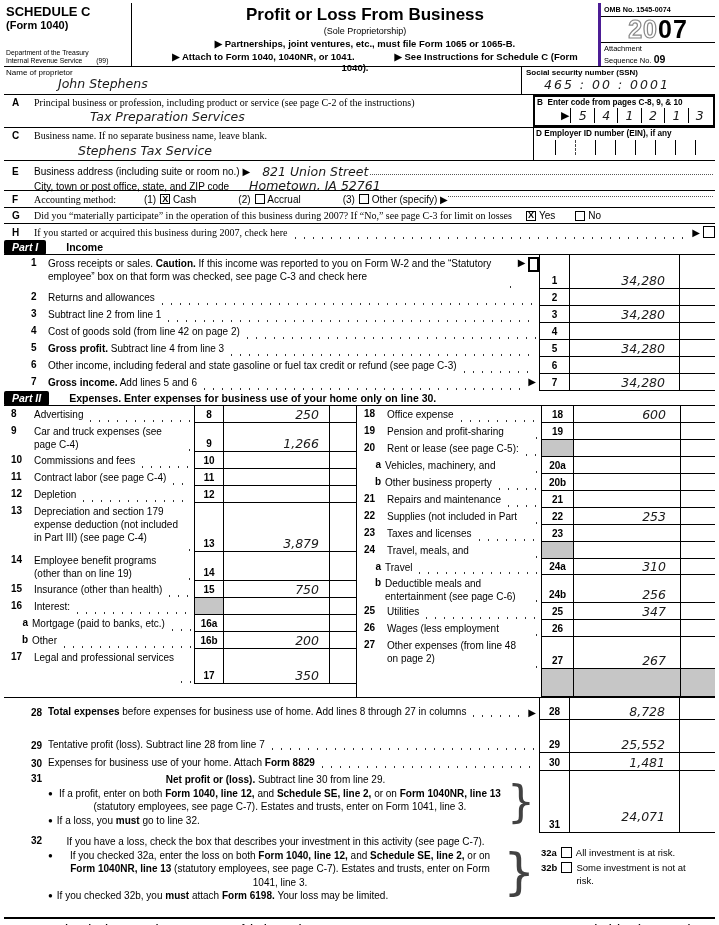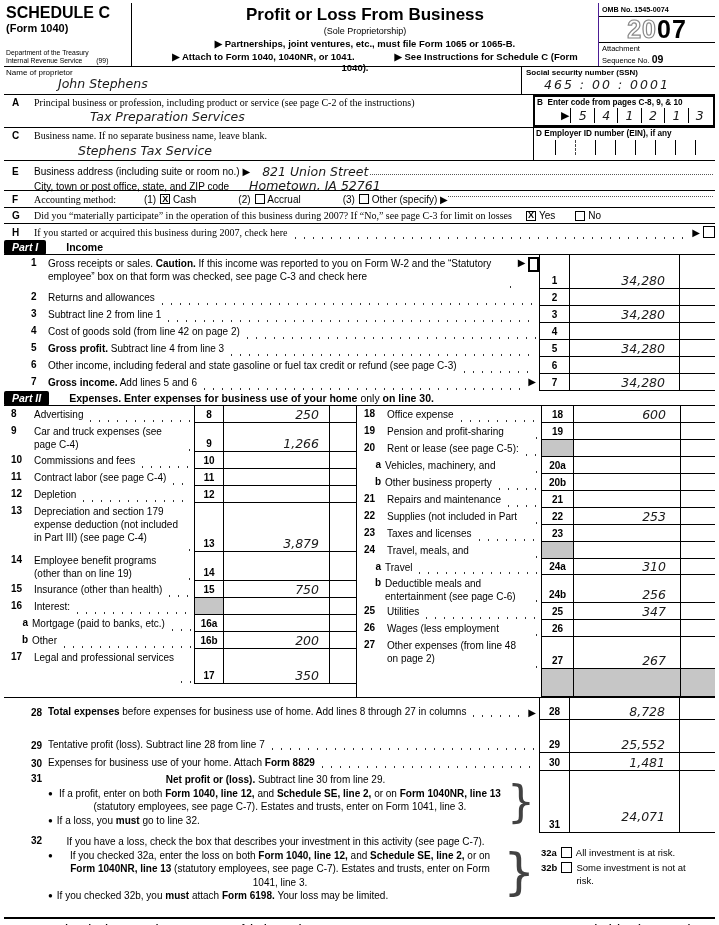--- a/index.html
+++ b/index.html
@@ -2,30 +2,30 @@
 <html><head>
 <meta charset="utf-8">
 <style>
   * { box-sizing: border-box; margin: 0; padding: 0; }
   body { background: #fff; font-family: "Liberation Sans", sans-serif; color: #000; }
   .page { width: 719px; height: 925px; padding: 3px 4px 0 4px; position: relative; font-size: 10px; }
 
   
   .hdr { display: flex; border-bottom: 1px solid #000; height: 64px; }
   .hdr-left { width: 128px; border-right: 1px solid #000; padding: 2px 2px 1px 2px; display: flex; flex-direction: column; }
-  .sched { font-size: 16px; font-weight: bold; line-height: 1.05; }
+  .sched { font-size: 13px; font-weight: bold; line-height: 1.05; }
   .form1040 { font-size: 11px; font-weight: bold; }
   .dept { margin-top: auto; font-size: 6.8px; line-height: 1.15; }
   .dept .n99 { margin-left: 14px; }
   .hdr-center { flex: 1; text-align: center; padding-top: 2px; }
   .title { font-size: 17px; font-weight: bold; }
   .subtitle { font-size: 9px; margin-top: 1px; }
   .hline { font-size: 9.5px; font-weight: bold; margin-top: 2px; }
   .hline span { margin: 0 20px; }
-  .hdr-right { width: 117px; border-left: 1px solid #4c1d95; display: flex; flex-direction: column; }
+  .hdr-right { width: 117px; border-left: 3px solid #4c1d95; display: flex; flex-direction: column; }
   .omb { font-size: 7.2px; font-weight: bold; border-bottom: 1px solid #000; padding: 2px 2px 2px 3px; }
   .year { text-align: center; font-size: 25px; font-weight: bold; line-height: 1.0; letter-spacing: 1px; }
   .y20 { color: #fff; -webkit-text-stroke: 1.2px #888; }
   .y07 { color: #000; }
   .att { border-top: 1px solid #000; font-size: 7.5px; padding: 1px 2px 1px 3px; margin-top: auto; line-height: 1.2; }
   .att b { font-size: 10.5px; }
 
   
   .row { border-bottom: 1px solid #000; }
   .flexr { display: flex; }
@@ -330,21 +330,21 @@
           <span class="arrowg">▶</span>
         </div>
         <div class="numcell">7</div>
         <div class="amtcell hand">34,280</div>
         <div class="centcell"></div>
       </div>
     </div>
 
   <div class="part-bar">
     <span class="part-tag">Part II</span>
-    <span class="part-head"><span style="font-weight: bold;">Expenses.</span><span> Enter expenses for business use of your home </span><span style="font-weight: normal;">only</span><span> on line 30.</span></span>
+    <span class="part-head"><span style="font-weight: bold;">Expenses.</span><span> Enter expenses for business use of your home </span><span style="font-weight: bold;">only</span><span> on line 30.</span></span>
   </div>
 
   <div class="p2wrap">
     <div class="p2col left">
         <div class="trow p2row" style="height: 17px;">
           <div class="rlabel">
             <span class="lnum">8</span>
             <span class="ltext"><span>Advertising</span></span>
             <span class="dots"></span>
           </div>

